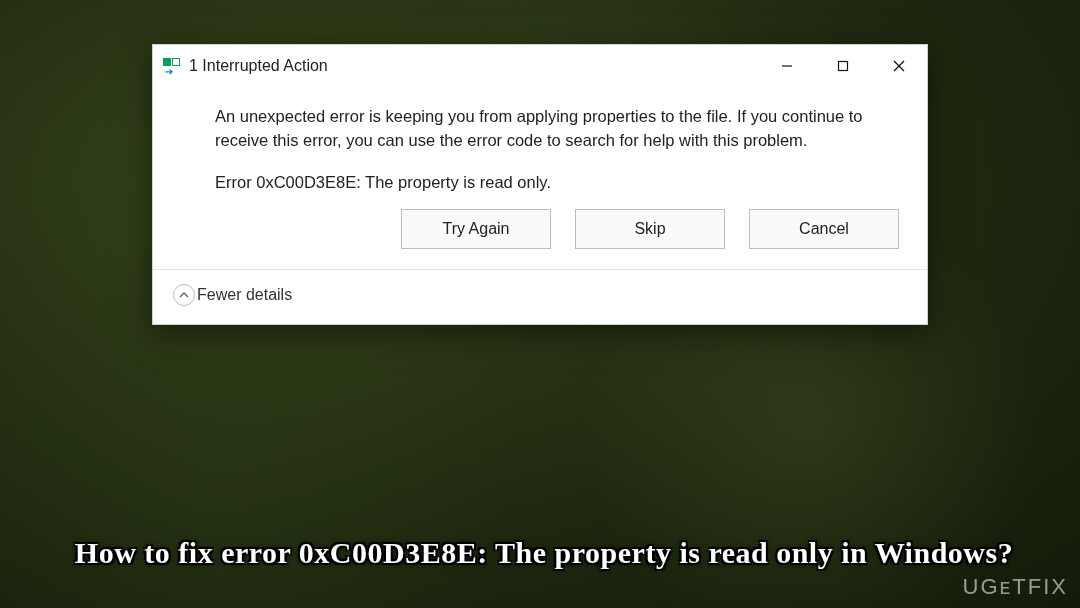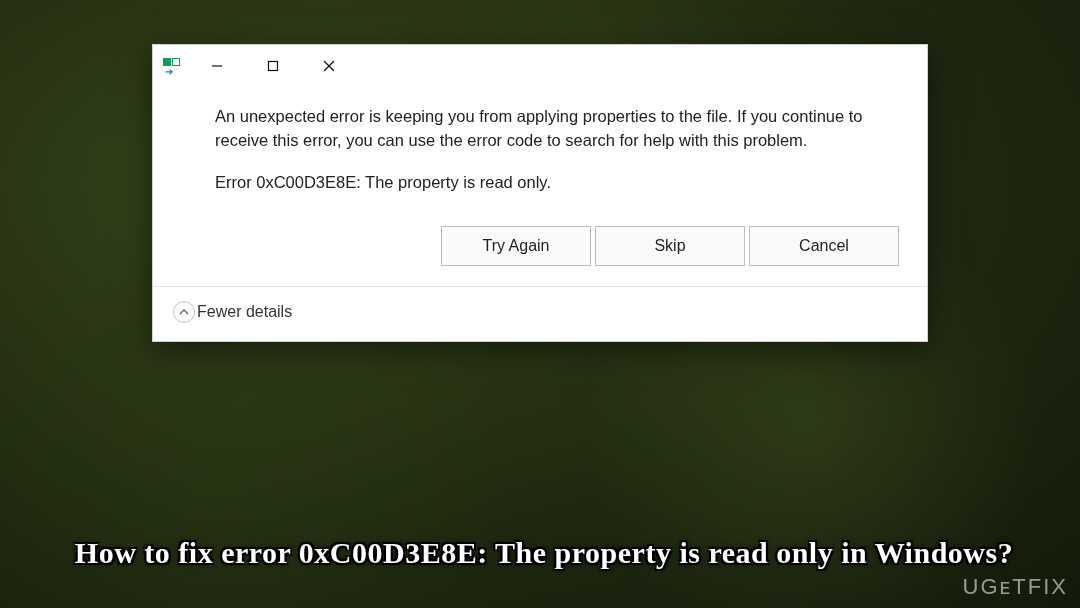--- a/index.html
+++ b/index.html
@@ -55,26 +55,26 @@
   }
   .msg {
     font-size: 16.5px;
     line-height: 1.45;
     color: #222;
     margin-bottom: 20px;
   }
   .err-line {
     font-size: 16.5px;
     color: #222;
-    margin-bottom: 28px;
+    margin-bottom: 11px;
   }
   .button-row {
     display: flex;
     justify-content: flex-end;
-    gap: 4px;
+    gap: 24px;
     padding: 0 28px 20px 0;
   }
   .btn {
     min-width: 150px;
     height: 40px;
     background: #fafafa;
     border: 1px solid #bdbdbd;
     font-size: 16px;
     color: #222;
     display: flex; align-items: center; justify-content: center;
@@ -122,20 +122,21 @@
 
 <div class="bg-texture"></div>
 
 <div class="dialog">
   <div class="titlebar">
     <span class="titlebar-icon">
       <span class="sq1"></span>
         <span class="sq2"></span>
         <span class="arrow">➔</span>
     </span>
+    <span class="titlebar-text">1 Interrupted Action</span>
     <div class="win-controls">
       <div class="win-btn">
         <svg viewBox="0 0 12 12">
             <line x1="1" y1="6" x2="11" y2="6" stroke="#111" stroke-width="1.2"></line>
           </svg>
       </div>
       <div class="win-btn">
         <svg viewBox="0 0 12 12">
             <rect x="1.5" y="1.5" width="9" height="9" fill="none" stroke="#111" stroke-width="1.2"></rect>
           </svg>

